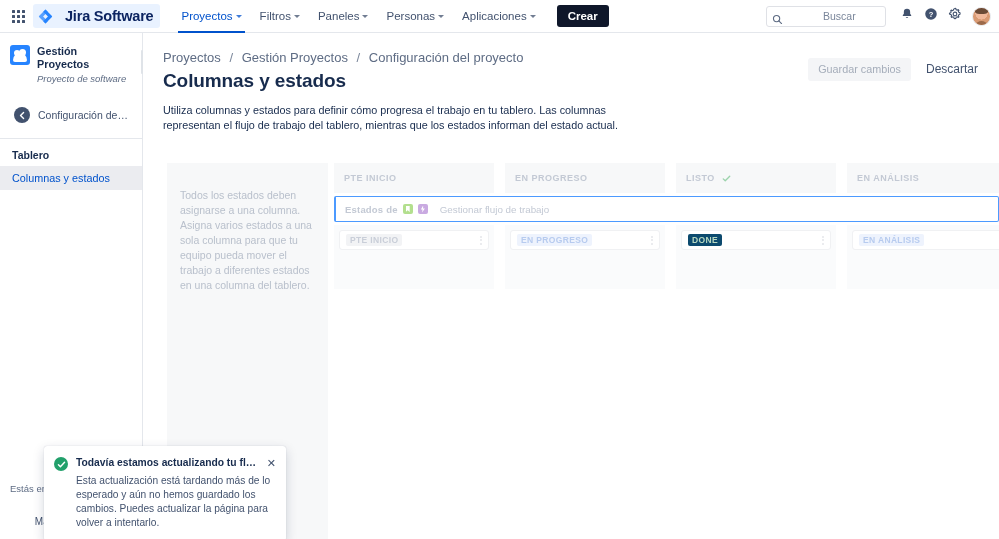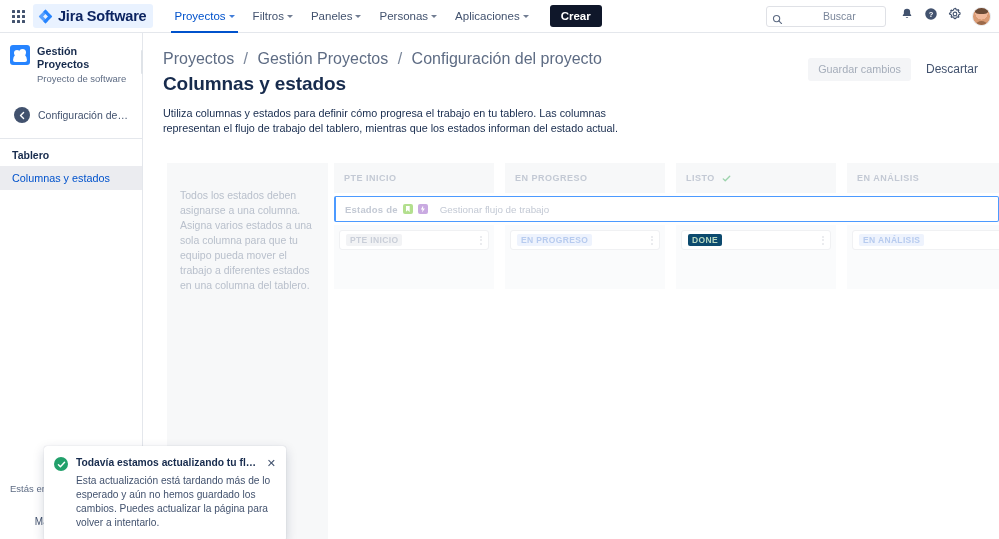--- a/index.html
+++ b/index.html
@@ -23,21 +23,21 @@
     z-index: 40;
   }
   .app-switcher {
     width: 26px; height: 26px; margin-left: 5px;
     display: flex; align-items: center; justify-content: center;
     border-radius: 3px; cursor: pointer;
   }
   .grid9 { display: grid; grid-template-columns: repeat(3, 3px); grid-template-rows: repeat(3, 3px); gap: 2px; }
   .grid9 i { display: block; width: 3px; height: 3px; background: #42526e; border-radius: 0.5px; }
   .brand {
-    display: flex; align-items: center; gap: 5px;
+    display: flex; align-items: center; gap: 12px;
     height: 24px; padding: 0 7px 0 5px; margin-left: 2px;
     background: #e9f2ff; border-radius: 3px; cursor: pointer;
   }
   .brand-mark { width: 15px; height: 15px; position: relative; flex: none; }
   .brand-text { font-size: 14.5px; font-weight: 600; color: #0c2461; letter-spacing: -0.2px; white-space: nowrap; }
   .navlinks { display: flex; align-items: center; height: 33px; margin-left: 12px; }
   .navlink {
     position: relative; height: 33px;
     display: flex; align-items: center; gap: 3px;
     padding: 0 9px; font-size: 11.5px; color: #42526e; cursor: pointer; white-space: nowrap;
@@ -105,21 +105,21 @@
   }
   .proj-avatar .cloud::before {
     content: ""; position: absolute; left: 1px; top: -3px; width: 6px; height: 6px;
     background: #fff; border-radius: 50%;
   }
   .proj-avatar .cloud::after {
     content: ""; position: absolute; right: 1px; top: -4px; width: 7px; height: 7px;
     background: #fff; border-radius: 50%;
   }
   .proj-name { font-size: 10.8px; font-weight: 700; color: #172b4d; line-height: 13px; }
-  .proj-type { font-size: 9.5px; color: #5e6c84; margin-top: 2px; line-height: 12px; }
+  .proj-type { font-size: 9.5px; color: #5e6c84; margin-top: 2px; line-height: 12px; font-style: italic; }
   .side-back {
     display: flex; align-items: center; gap: 8px;
     padding: 6px 10px; margin: 6px 4px 0 4px; border-radius: 3px; cursor: pointer;
   }
   .back-circle {
     width: 16px; height: 16px; border-radius: 50%; background: #42526e; flex: none;
     display: flex; align-items: center; justify-content: center;
   }
   .side-back-label {
     font-size: 10.5px; color: #42526e; white-space: nowrap; overflow: hidden; text-overflow: ellipsis;
@@ -146,21 +146,21 @@
   }
   .side-handle i {
     position: absolute; left: 3px; top: 0; width: 2px; height: 24px; background: #dfe3e8; border-radius: 1px;
   }
 
   
   #content {
     position: absolute; top: 33px; left: 143px;
     width: 856px; height: 506px; background: #fff; overflow: hidden;
   }
-  .breadcrumb { font-size: 16px; color: #5e6c84; padding: 17px 0 0 20px; }
+  .breadcrumb { font-size: 13px; color: #5e6c84; padding: 17px 0 0 20px; }
   .breadcrumb span { cursor: pointer; }
   .breadcrumb .sep { padding: 0 5px; color: #7a869a; cursor: default; }
   .page-title {
     font-size: 19px; font-weight: 600; color: #172b4d; padding: 5px 0 0 20px; letter-spacing: -0.1px;
   }
   .page-desc {
     font-size: 10.8px; color: #172b4d; line-height: 15px;
     padding: 11px 0 0 20px; width: 500px;
   }
   .head-actions {

